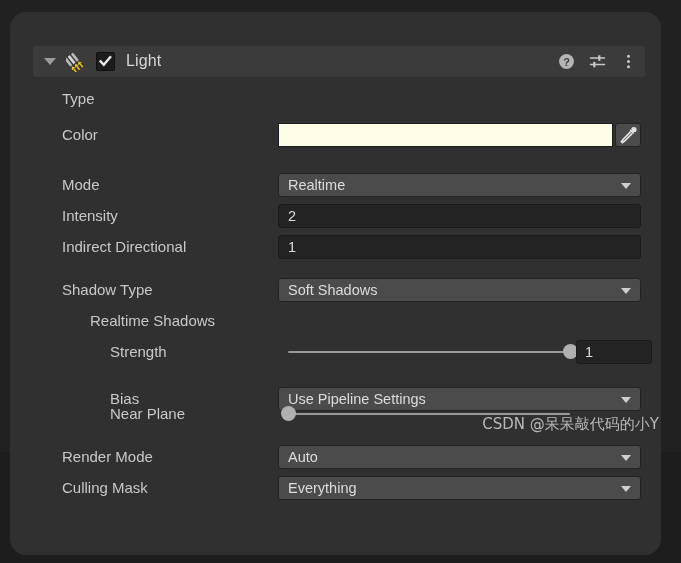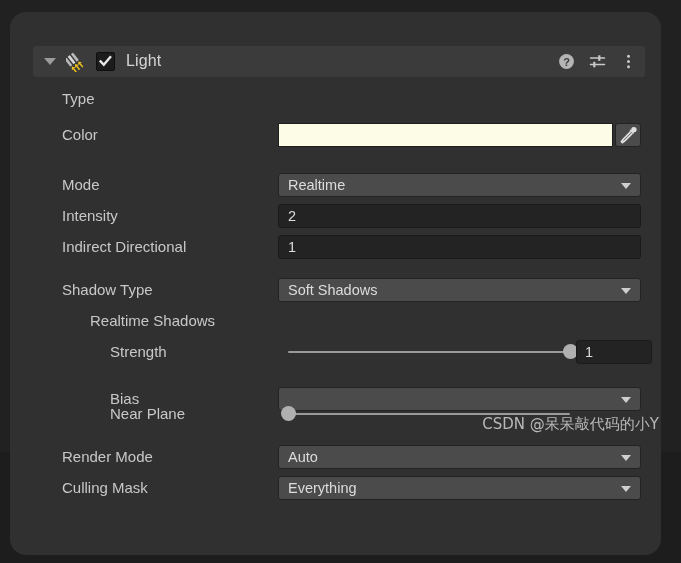--- a/index.html
+++ b/index.html
@@ -313,21 +313,21 @@
           <span class="lbl i1">Realtime Shadows</span>
         </div>
         <div class="row" style="top: 328px;">
           <span class="lbl i2">Strength</span>
           <div class="slider-track" style="left: 278px; width: 282px;"></div>
           <div class="slider-knob" style="left: 552.5px;"></div>
           <div class="slider-num" style="left: 566px;">1</div>
         </div>
         <div class="row" style="top: 375px;">
           <span class="lbl i2">Bias</span>
-          <div class="field dropdown"><span class="dd-caret"></span></div>
+          <div class="field dropdown"><span>Use Pipeline Settings</span><span class="dd-caret"></span></div>
         </div>
         <div class="row" style="top: 390px; padding-left: 28px;">
           <span class="lbl i2">Near Plane</span>
           <div class="slider-track" style="left: 278px; width: 282px;"></div>
           <div class="slider-knob" style="left: 270.5px;"></div>
         </div>
         <div class="row" style="top: 433px;">
           <span class="lbl i0">Render Mode</span>
           <div class="field dropdown"><span>Auto</span><span class="dd-caret"></span></div>
         </div>

